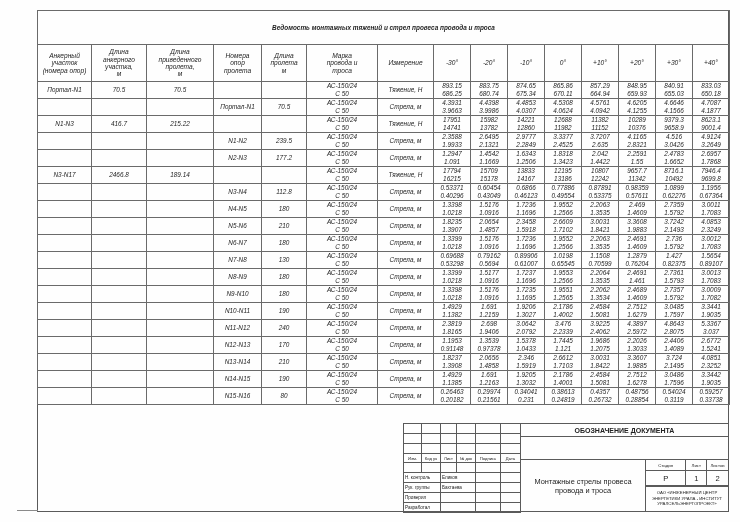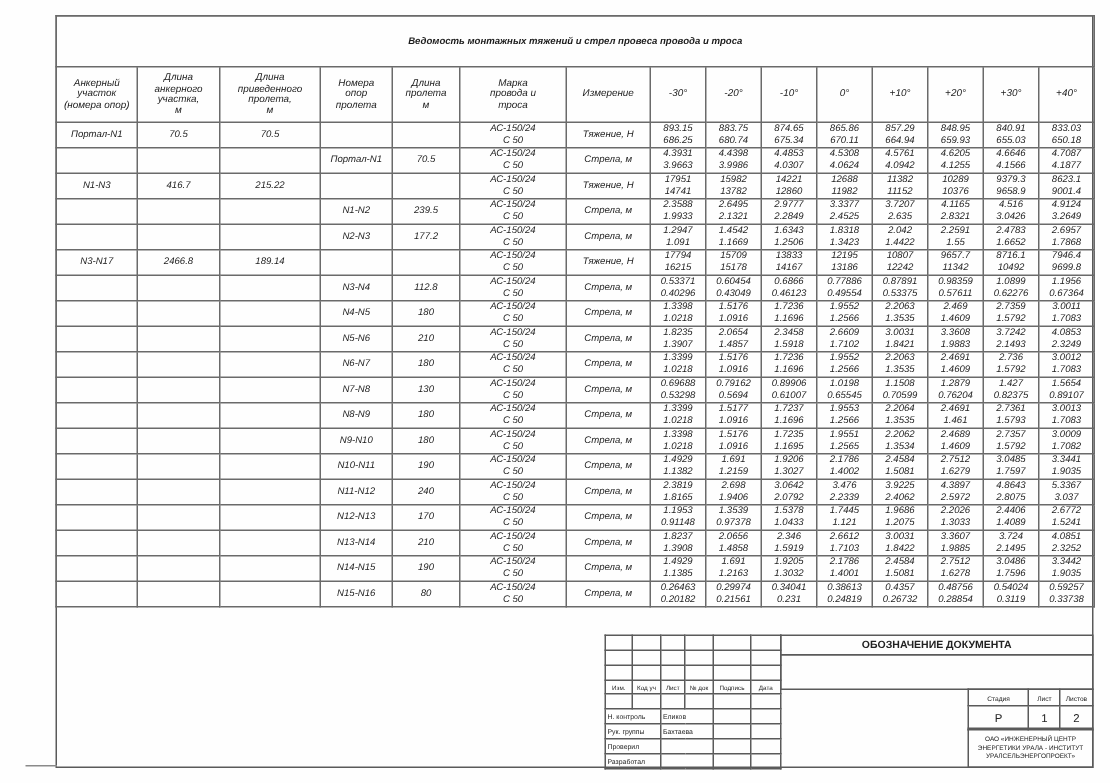--- a/index.html
+++ b/index.html
@@ -969,20 +969,22 @@
           <tr class="s">
             <td colspan="2">Разработал</td>
             <td colspan="2"></td>
             <td></td>
             <td></td>
           </tr>
         </tbody>
       </table>
     <div class="cell desig" style="left:117px;top:0;width:209px;height:14px;">ОБОЗНАЧЕНИЕ ДОКУМЕНТА</div>
     <div class="cell" style="left:117px;top:13px;width:209px;height:24px;"></div>
+    <div class="cell docname" style="left:117px;top:36px;width:126px;height:53px;">Монтажные стрелы провеса
+провода и троса</div>
     <table class="stage" id="stagetbl">
         <colgroup>
           <col style="width:41px">
           <col style="width:21px">
           <col style="width:22px">
         </colgroup>
         <tbody>
           <tr class="h">
             <td>Стадия</td>
             <td>Лист</td>

